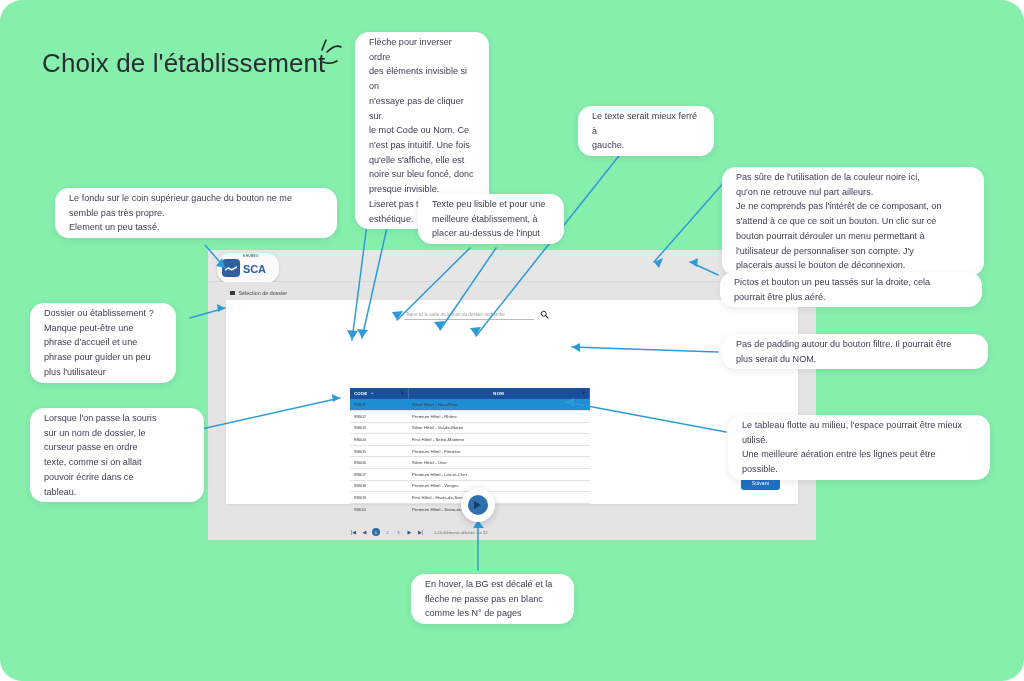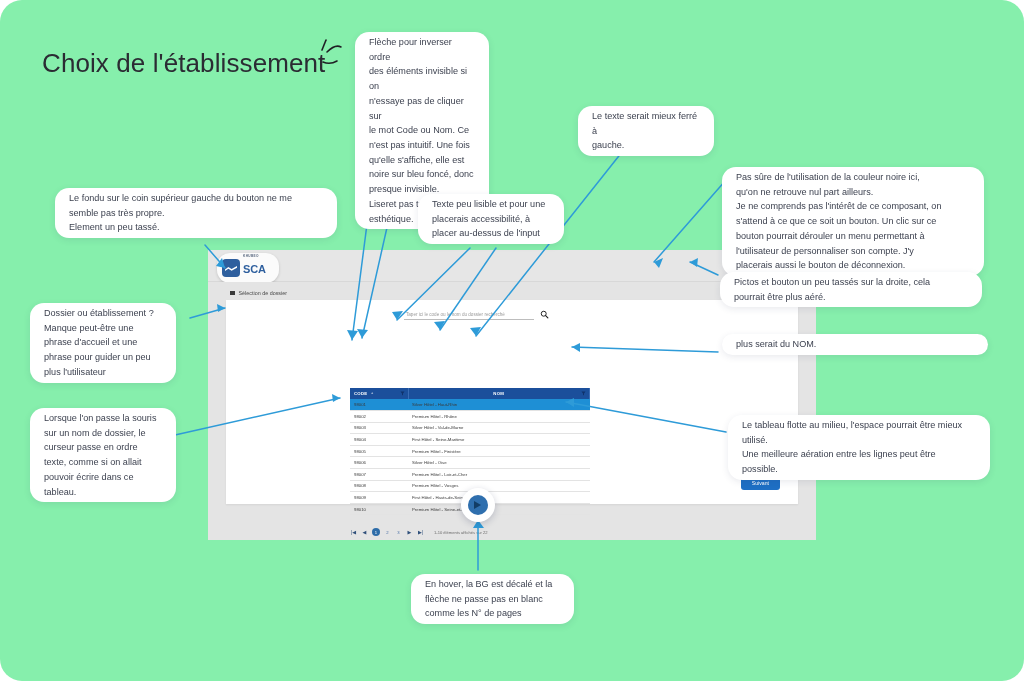--- a/index.html
+++ b/index.html
@@ -441,47 +441,48 @@
   </div>
 
   <div class="note" style="left:55px; top:188px; width:282px;">
     <p>Le fondu sur le coin supérieur gauche du bouton ne me</p>
     <p>semble pas très propre.</p>
     <p>Element un peu tassé.</p>
   </div>
 
   <div class="note" style="left:418px; top:194px; width:146px;">
     <p>Texte peu lisible et pour une</p>
-    <p>placerais accessibilité, à</p>
+    <p>meilleure établissement, à</p>
     <p>placer au-dessus de l'input</p>
   </div>
 
   <div class="note" style="left:30px; top:303px; width:146px;">
     <p>Dossier ou établissement ?</p>
     <p>Manque peut-être une</p>
     <p>phrase d'accueil et une</p>
     <p>phrase pour guider un peu</p>
     <p>plus l'utilisateur</p>
   </div>
 
-  <div class="note" style="left:30px; top:408px; width:146px;">
+  <div class="note" style="left:30px; top:408px; width:174px;">
     <p>Lorsque l'on passe la souris</p>
     <p>sur un nom de dossier, le</p>
     <p>curseur passe en ordre</p>
     <p>texte, comme si on allait</p>
     <p>pouvoir écrire dans ce</p>
     <p>tableau.</p>
   </div>
 
   <div class="note" style="left:720px; top:272px; width:262px;">
     <p>Pictos et bouton un peu tassés sur la droite, cela</p>
     <p>pourrait être plus aéré.</p>
   </div>
 
   <div class="note" style="left:722px; top:334px; width:266px;">
+    <p>Pas de padding autour du bouton filtre. Il pourrait être</p>
     <p>plus serait du NOM.</p>
   </div>
 
   <div class="note" style="left:728px; top:415px; width:262px;">
     <p>Le tableau flotte au milieu, l'espace pourrait être mieux</p>
     <p>utilisé.</p>
     <p>Une meilleure aération entre les lignes peut être</p>
     <p>possible.</p>
   </div>
 

